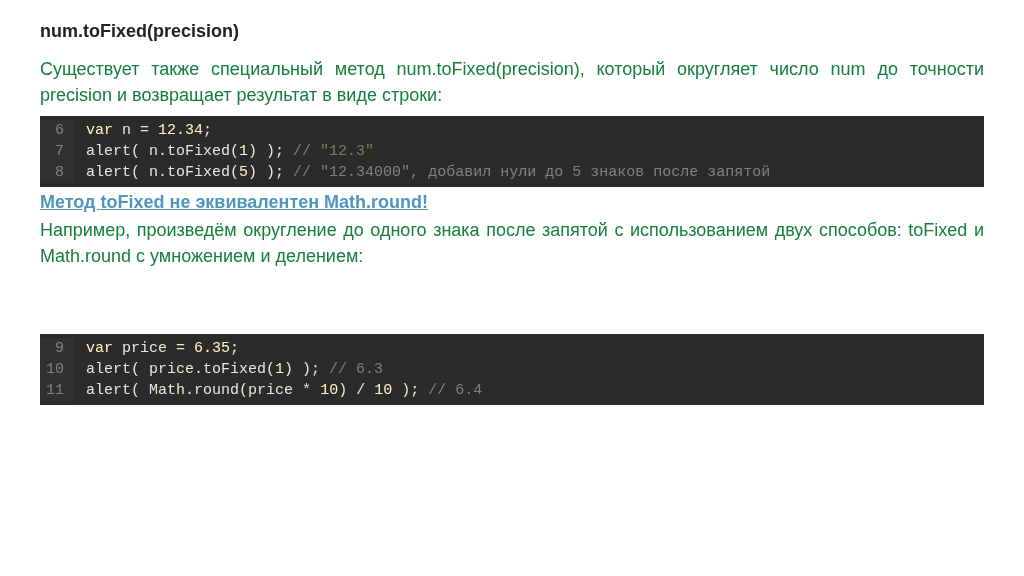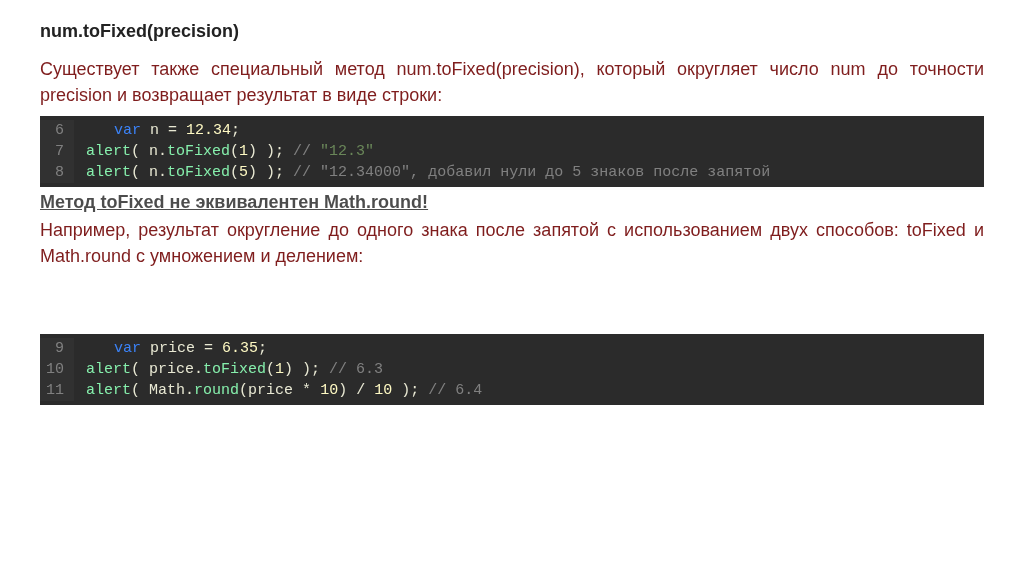--- a/index.html
+++ b/index.html
@@ -13,21 +13,21 @@
     font-size: 18px;
     line-height: 1.45;
   }
   .heading {
     font-weight: 700;
     color: #222;
     margin-bottom: 12px;
   }
   .para {
     text-align: justify;
-    color: #7f1d1d;
+    color: #15803d;
     margin-bottom: 8px;
   }
   .code-block {
     background: #2b2b2b;
     font-family: Consolas, "Courier New", monospace;
     font-size: 15px;
     line-height: 1.4;
     padding: 4px 0;
     margin: 6px 0 4px 0;
     color: #e8e8d3;
@@ -37,43 +37,43 @@
   .code-row { display: flex; }
   .lineno {
     width: 34px;
     text-align: right;
     padding-right: 10px;
     color: #808080;
     background: #313131;
     user-select: none;
   }
   .code-txt { padding-left: 12px; flex: 1; }
-  .kw   { color: #3b82f6; margin-left: 28px; }   
+  .kw   { color: #fef9c3; }   
   .id   { color: #e8e8d3; }
   .num  { color: #fef9c3; }
-  .fn   { color: #86efac; }
+  .fn   { color: #e5e5e5; }
   .str  { color: #6a8759; }
   .op   { color: #e8e8d3; }
   .cmt  { color: #808080; }
   .subheading {
     font-weight: 700;
     text-decoration: underline;
-    color: #000000;
+    color: #0369a1;
     margin-top: -2px;
     margin-bottom: 2px;
     filter: opacity(0.7);
     
   }
 </style>
 </head>
 <body>
 
 <div class="heading">num.toFixed(precision)</div>
 <div class="para">Существует также специальный метод num.toFixed(precision), который округляет число num до точности precision и возвращает результат в виде строки:</div>
 
 <div class="code-block" id="code1"><div class="code-row"><span class="lineno">6</span><span class="code-txt"><span class="kw">var</span><span class="id"> n </span><span class="op">=</span><span class="op"> </span><span class="num">12.34</span><span class="op">;</span></span></div><div class="code-row"><span class="lineno">7</span><span class="code-txt"><span class="fn">alert</span><span class="op">( n.</span><span class="fn">toFixed</span><span class="op">(</span><span class="num">1</span><span class="op">) );</span><span class="cmt"> // </span><span class="str">"12.3"</span></span></div><div class="code-row"><span class="lineno">8</span><span class="code-txt"><span class="fn">alert</span><span class="op">( n.</span><span class="fn">toFixed</span><span class="op">(</span><span class="num">5</span><span class="op">) );</span><span class="cmt"> // </span><span class="cmt">"12.34000", добавил нули до 5 знаков после запятой</span></span></div></div>
 
 <div class="subheading">Метод toFixed не эквивалентен Math.round!</div>
-<div class="para">Например, результат округление до одного знака после запятой с использованием двух способов: toFixed и Math.round с умножением и делением:</div>
+<div class="para">Например, произведём округление до одного знака после запятой с использованием двух способов: toFixed и Math.round с умножением и делением:</div>
 
 <div style="height:50px"></div>
 
 <div class="code-block" id="code2"><div class="code-row"><span class="lineno">9</span><span class="code-txt"><span class="kw">var</span><span class="id"> price </span><span class="op">=</span><span class="op"> </span><span class="num">6.35</span><span class="op">;</span></span></div><div class="code-row"><span class="lineno">10</span><span class="code-txt"><span class="fn">alert</span><span class="op">( price.</span><span class="fn">toFixed</span><span class="op">(</span><span class="num">1</span><span class="op">) );</span><span class="cmt"> // 6.3</span></span></div><div class="code-row"><span class="lineno">11</span><span class="code-txt"><span class="fn">alert</span><span class="op">( </span><span class="id">Math</span><span class="op">.</span><span class="fn">round</span><span class="op">(price </span><span class="op">*</span><span class="op"> </span><span class="num">10</span><span class="op">) </span><span class="op">/</span><span class="op"> </span><span class="num">10</span><span class="op"> );</span><span class="cmt"> // 6.4</span></span></div></div>
 
 </body></html>

